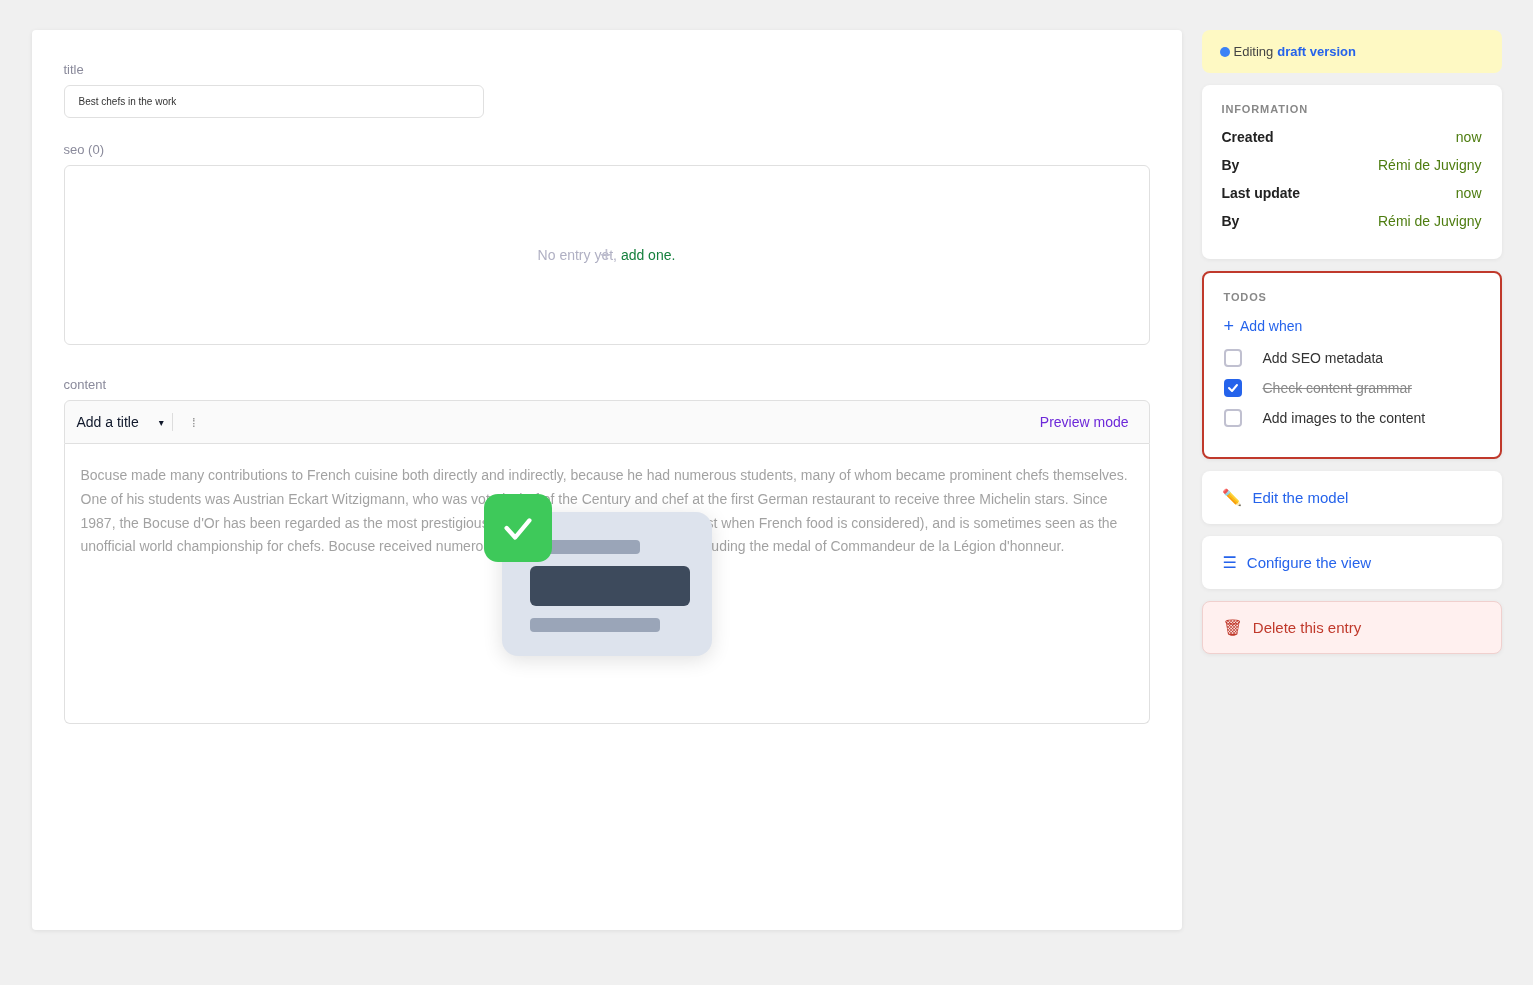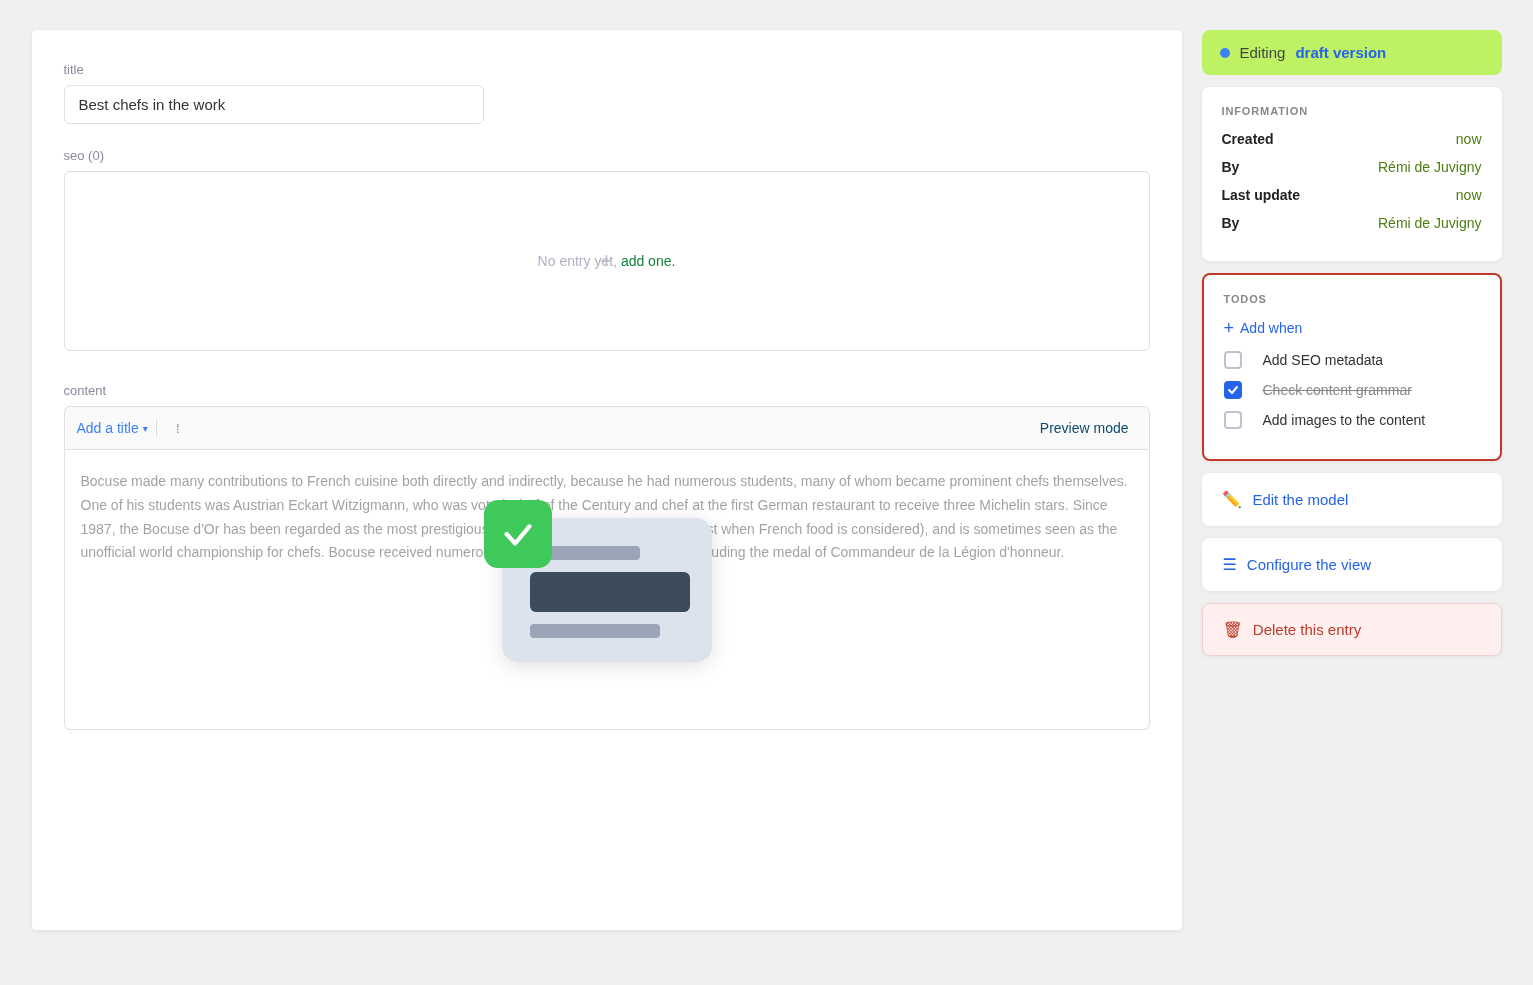--- a/index.html
+++ b/index.html
@@ -33,21 +33,21 @@
       font-size: 13px;
       color: #8a8a9b;
       margin-bottom: 8px;
       font-weight: 500;
     }
     .title-input {
       width: 420px;
       padding: 10px 14px;
       border: 1px solid #e0e0e0;
       border-radius: 6px;
-      font-size: 15px;
+      font-size: 10px;
       color: #333;
       outline: none;
       margin-bottom: 24px;
     }
     .seo-section {
       margin-bottom: 32px;
     }
     .seo-box {
       border: 1px solid #e0e0e0;
       border-radius: 6px;
@@ -81,44 +81,44 @@
       align-items: center;
       border: 1px solid #e0e0e0;
       border-radius: 6px 6px 0 0;
       padding: 8px 12px;
       gap: 8px;
       background: #fafafa;
     }
     .toolbar-select {
       display: flex;
       align-items: center;
-      gap: 4px;
-      font-size: 14px;
-      color: #3b82f6;
+      gap: 20px;
+      font-size: 14px;
+      color: #0f172a;
       cursor: pointer;
     }
     .toolbar-divider {
       width: 1px;
       height: 18px;
       background: #ddd;
     }
     .toolbar-btn {
       width: 26px;
       height: 26px;
       display: flex;
       align-items: center;
       justify-content: center;
       border-radius: 4px;
       cursor: pointer;
       color: #888;
       font-size: 13px;
     }
     .preview-mode-btn {
       margin-left: auto;
-      color: #0c4a6e;
+      color: #6d28d9;
       font-size: 14px;
       cursor: pointer;
       padding: 4px 8px;
       border-radius: 4px;
     }
     .content-body {
       border: 1px solid #e0e0e0;
       border-top: none;
       border-radius: 0 0 6px 6px;
       padding: 20px 16px;
@@ -180,27 +180,27 @@
     }
 
     
     .sidebar {
       width: 300px;
       display: flex;
       flex-direction: column;
       gap: 12px;
     }
     .editing-banner {
-      background: #bef264;
+      background: #fef9c3;
       border-radius: 8px;
       padding: 14px 18px;
       display: flex;
       align-items: center;
-      gap: 10px;
-      font-size: 15px;
+      gap: 4px;
+      font-size: 13px;
       color: #444;
     }
     .editing-dot {
       width: 10px;
       height: 10px;
       background: #3b82f6;
       border-radius: 50%;
       flex-shrink: 0;
     }
     .editing-banner span { color: #444; }

